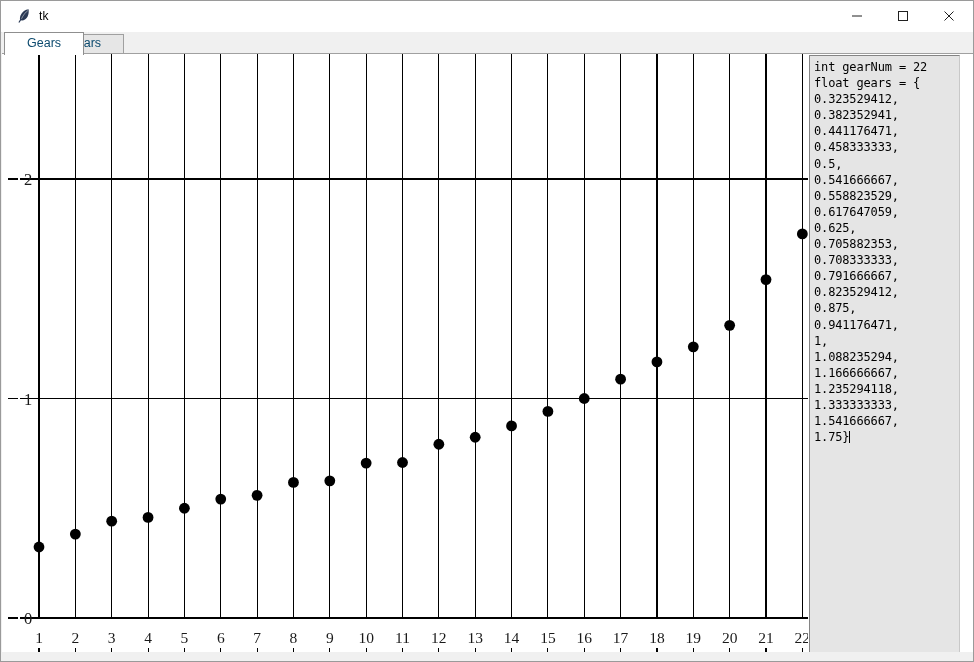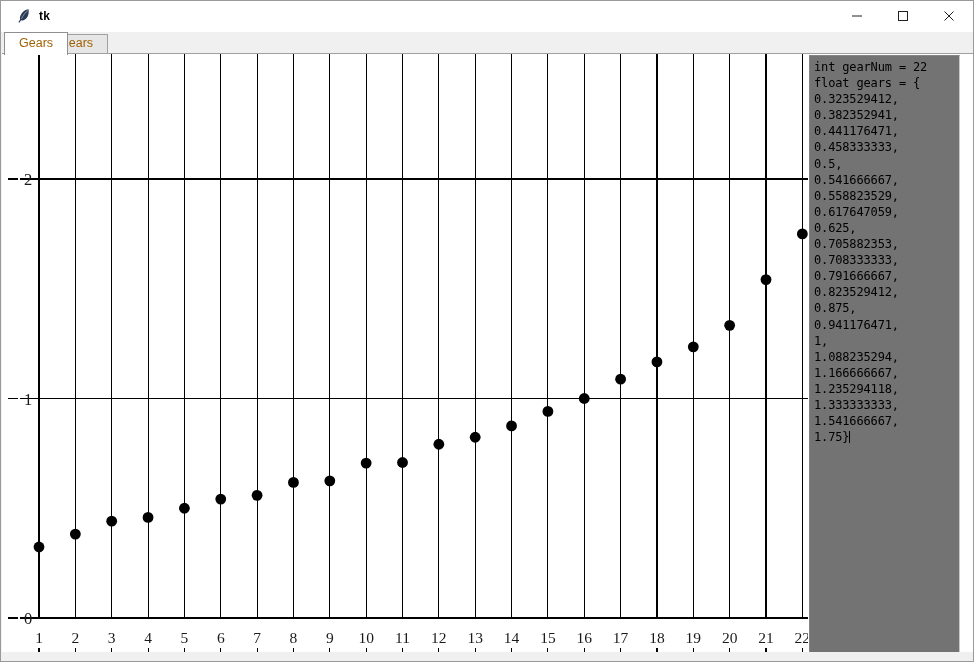--- a/index.html
+++ b/index.html
@@ -27,21 +27,20 @@
   }
 
   
   #titlebar {
     position: absolute;
     left: 0; top: 0;
     width: 972px;
     height: 31px;
     background: #ffffff;
     border-bottom: 1px solid #e6e6e6;
-    font-weight: bold;
   }
   #title-icon {
     position: absolute;
     left: 14px; top: 6px;
     width: 18px; height: 18px;
   }
   #title-text {
     position: absolute;
     left: 38px; top: 7px;
     font-size: 12px;
@@ -71,23 +70,23 @@
     width: 971px;
     height: 22px;
     background: #f0f0f0;
   }
   .tab {
     position: absolute;
     top: 2px;
     height: 20px;
     box-sizing: border-box;
     font-size: 12.5px;
-    color: #a16207;
+    color: #0c4a6e;
     line-height: 17px;
-    padding: 0 14px;
+    padding: 0 22px;
     border: 1px solid #a0a0a0;
     border-bottom: none;
     background: #e6e6e6;
     cursor: default;
     white-space: nowrap;
   }
   .tab.active {
     top: 0px;
     height: 23px;
     background: #ffffff;
@@ -120,21 +119,21 @@
   }
   #plot-svg { display: block; }
 
   
   #code-panel {
     position: absolute;
     left: 807px;
     top: 1px;
     width: 151px;
     height: 605px;
-    background: #737373;
+    background: #e5e5e5;
     border: 1px solid #848484;
     border-right-color: #c8c8c8;
     border-bottom-color: #c8c8c8;
     box-sizing: border-box;
     overflow: hidden;
   }
   #code-text {
     position: absolute;
     left: 4px; top: 3px;
     width: 150px;

